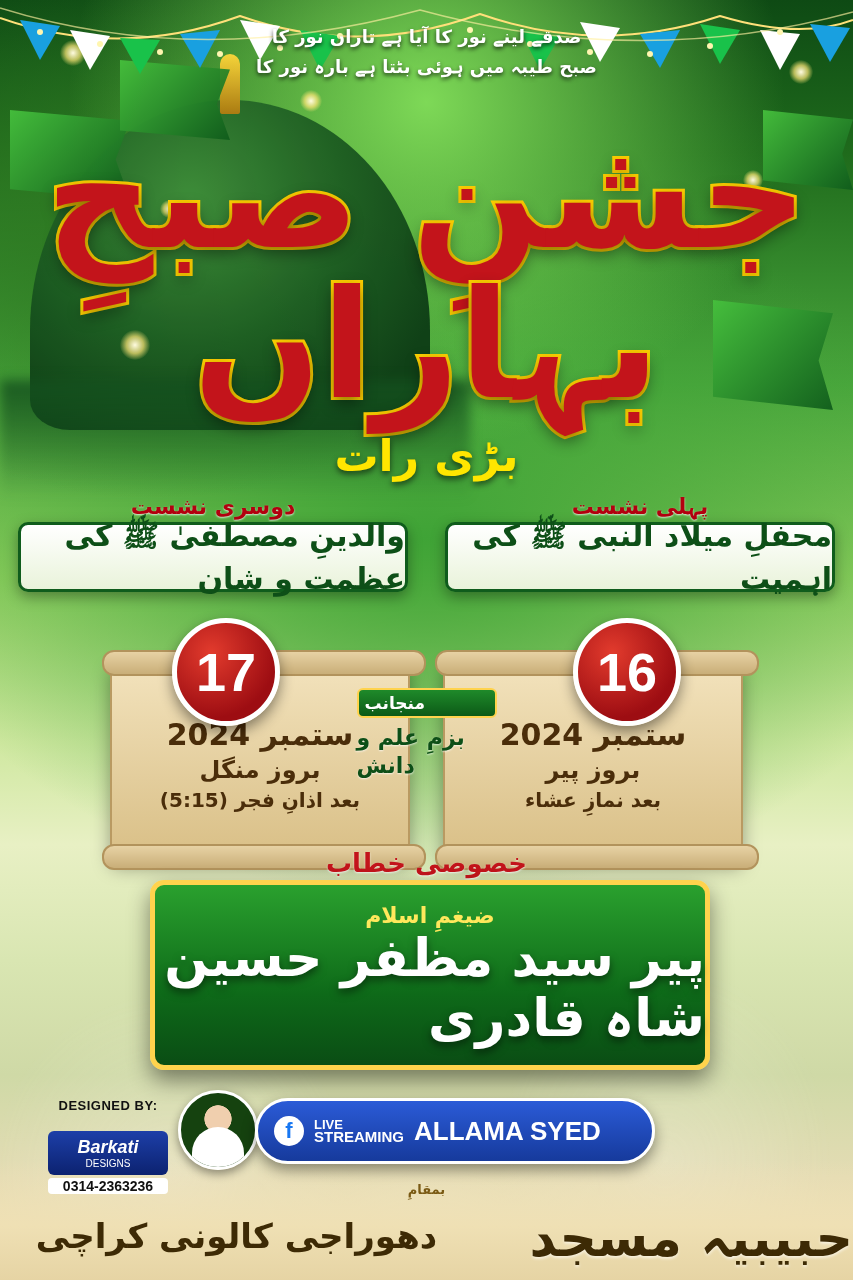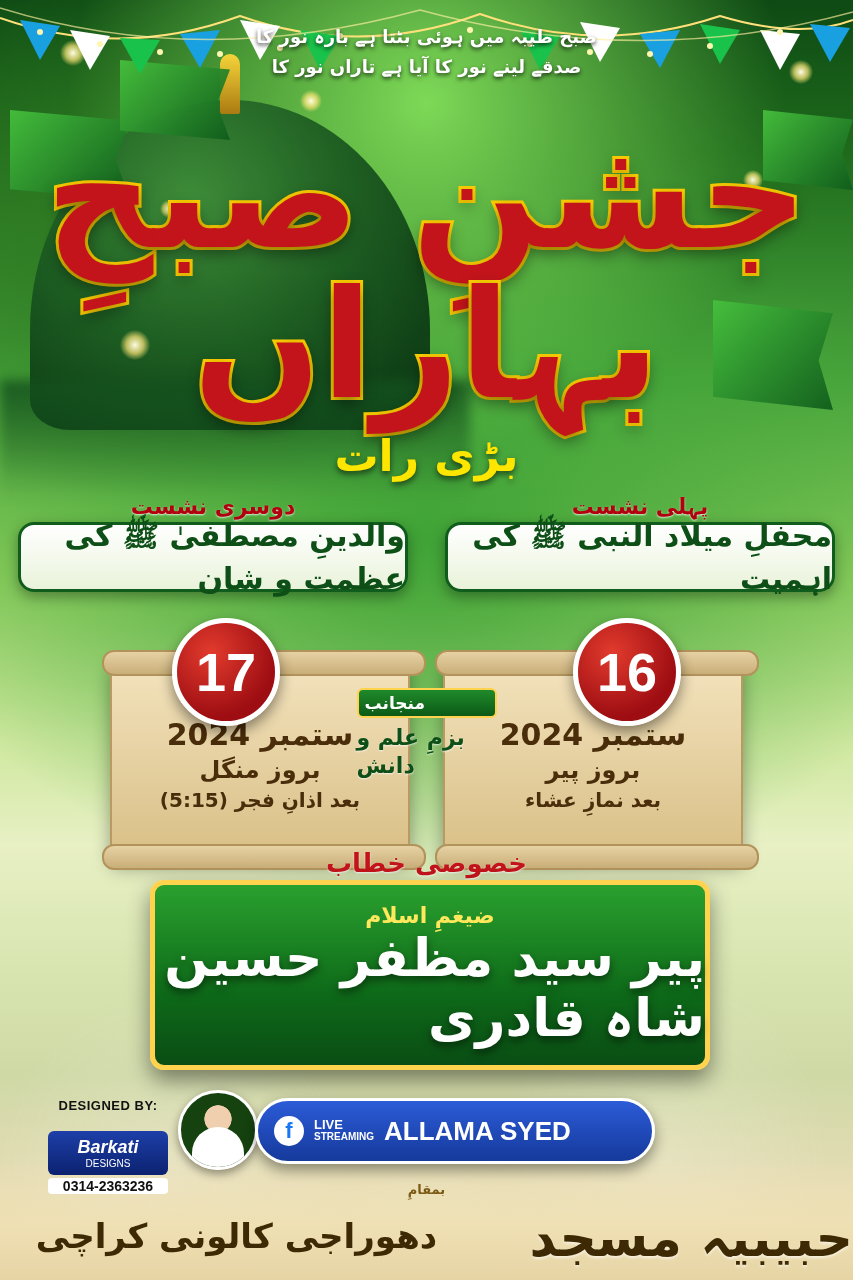--- a/index.html
+++ b/index.html
@@ -87,21 +87,21 @@
     font-size:44px; font-weight:bold; color:#ffe600;
     text-shadow: 0 3px 6px rgba(0,0,0,.6);
   }
 
   .session-row{
     position:absolute; top:500px; left:0; width:853px; height:120px;
   }
   .session{
     position:absolute; top:22px; width:390px; height:70px;
     background: linear-gradient(180deg,#ffffff,#e9f3da);
-    border:3px solid #0f5c1c; border-radius:16px;
+    border:3px solid #0f5c1c; border-radius:10px;
     box-shadow:0 5px 14px rgba(0,0,0,.35);
     display:flex; align-items:center; justify-content:center;
     color:#0d4f17; font-size:30px; font-weight:bold;
   }
   .session.right{ right:18px; }
   .session.left { left:18px; }
   .session-tag{
     position:absolute; top:-6px; font-size:22px; font-weight:bold; color:#b3000f;
     text-shadow:0 1px 2px rgba(255,255,255,.8);
     width:390px; text-align:center;
@@ -275,22 +275,22 @@
       <circle cx="650" cy="54" r="3"></circle>
         <circle cx="710" cy="46" r="3"></circle>
         <circle cx="780" cy="32" r="3"></circle>
     </g>
   </svg>
 
   <div class="mosque-ghost"></div>
   <div class="sand"></div>
 
   <div class="top-couplet urdu">
+    <div>صدقے لینے نور کا آیا ہے تاراں نور کا</div>
     <div>صبح طیبہ میں ہوئی بٹتا ہے بارہ نور کا</div>
-    <div>صدقے لینے نور کا آیا ہے تاراں نور کا</div>
   </div>
 
   <div class="title-wrap">
     <div class="title-main urdu">جشنِ صبحِ بہاراں</div>
   </div>
   <div class="title-sub urdu">بڑی رات</div>
 
   <div class="session-row">
     <div class="session-tag right urdu">پہلی نشست</div>
     <div class="session right urdu">محفلِ میلاد النبی ﷺ کی اہمیت</div>
@@ -336,21 +336,21 @@
       <div class="sub">DESIGNS</div>
     </div>
     <div class="phone">0314-2363236</div>
   </div>
 
   <div class="speaker-photo"></div>
   <div class="livebar">
     <div class="fb-icon">f</div>
     <div>
       <div class="live-lbl">LIVE</div>
-      <div class="live-lbl" style="font-size:10px">STREAMING</div>
+      <div class="live-lbl" style="font-size:15px">STREAMING</div>
     </div>
     <div>
       <div class="live-name">ALLAMA SYED</div>
     </div>
   </div>
 
   <div class="footer-logo urdu">بمقامِ</div>
   <div class="footer-main urdu">حبیبیہ مسجد</div>
   <div class="footer-sub">
     <span class="urdu" style="font-size:34px;font-weight:bold;color:#3d2a05;position:relative;left:-190px;top:6px;">دھوراجی کالونی کراچی</span>

